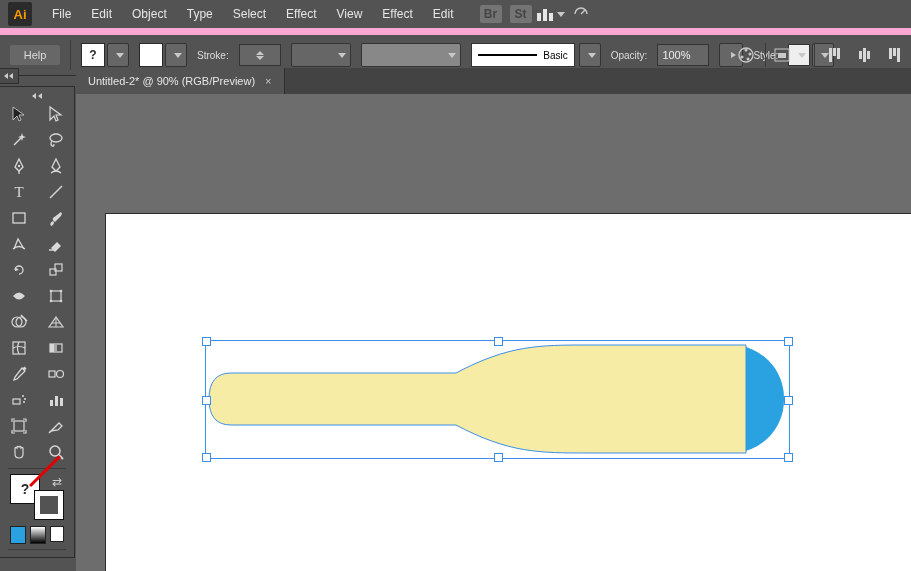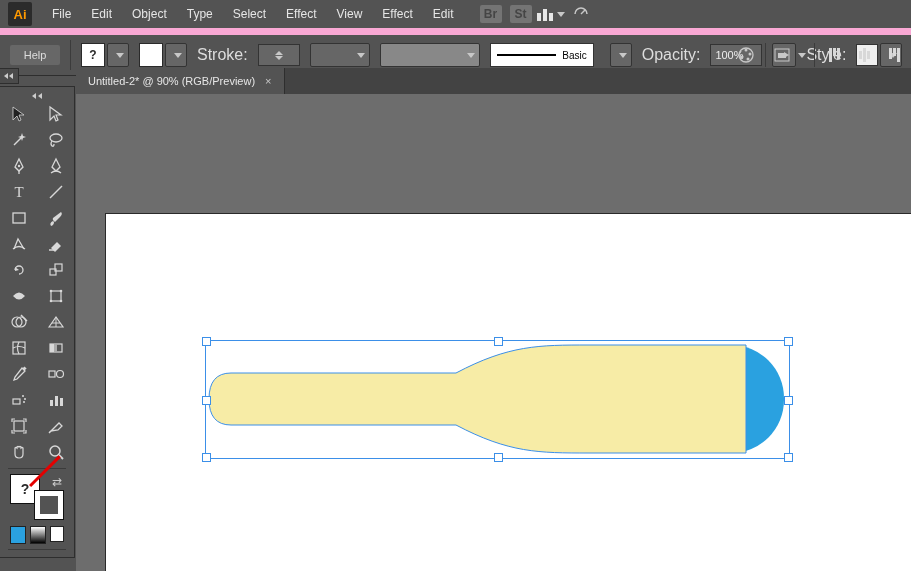--- a/index.html
+++ b/index.html
@@ -16,21 +16,21 @@
   .gpu-ic svg{display:block;}
   
   .ctrlbar{height:40px;background:#535353;border-bottom:1px solid #2e2e2e;padding-left:10px;gap:10px;position:relative;}
   .info-pill{width:50px;height:20px;background:#676767;border-radius:2px;display:flex;align-items:center;justify-content:center;font-size:11px;color:#ddd;}
   .ctrl-sep{width:1px;height:30px;background:#3b3b3b;}
   .swatch-q{position:relative;width:22px;height:22px;background:#fff;border:1px solid #2a2a2a;display:flex;align-items:center;justify-content:center;color:#2a2a2a;font-weight:bold;}
   .nostroke{position:relative;width:22px;height:22px;background:#fff;border:1px solid #2a2a2a;overflow:hidden;}
   .nostroke::after{content:"";position:absolute;left:-4px;top:-4px;width:140%;height:140%;border-top:3px solid #e40000;transform:rotate(-45deg);transform-origin:top left;}
   .nostroke.small{width:14px;height:14px;}
   .combo{height:22px;background:#666;border:1px solid #333;display:flex;align-items:center;justify-content:flex-end;padding:0 4px;border-radius:2px;}
-  .lbl{font-size:16px;color:#ddd;}
+  .lbl{font-size:10px;color:#ddd;}
   .strokew{width:40px;height:20px;border:1px solid #333;background:#666;display:flex;flex-direction:column;align-items:center;justify-content:center;gap:1px;}
   .arr-up,.arr-dn{width:0;height:0;border-left:4px solid transparent;border-right:4px solid transparent;}
   .arr-up{border-bottom:4px solid #c8c8c8;}
   .arr-dn{border-top:4px solid #c8c8c8;}
   .brush-prev{width:90px;height:22px;background:#fff;border:1px solid #333;display:flex;align-items:center;padding:0 6px;gap:6px;}
   .brush-line{flex:1;height:2px;background:#000;}
   .brush-lbl{font-size:10px;color:#000;}
   .opac-input{width:42px;height:20px;background:#666;border:1px solid #333;color:#eee;padding:0 4px;font-size:11px;display:flex;align-items:center;}
   .right-icons{position:absolute;right:6px;top:0;height:40px;gap:8px;}
   .ic-btn{width:22px;height:22px;display:flex;align-items:center;justify-content:center;}
@@ -120,21 +120,21 @@
   <div class="strokew">
     <div class="arr-up"></div>
     <div class="arr-dn"></div>
   </div>
   <div class="combo" style="width:50px">
       <div class="chev"></div>
     </div>
   <div class="combo" style="width:90px;background:#888">
       <div class="chev"></div>
     </div>
-  <div class="row" style="gap:16px">
+  <div class="row" style="gap:4px">
     <div class="brush-prev">
       <div class="brush-line"></div>
       <span class="brush-lbl">Basic</span>
     </div>
     <div class="combo" style="width:12px">
         <div class="chev"></div>
       </div>
   </div>
   <span class="lbl">Opacity:</span>
   <div class="opac-input">100%</div>

